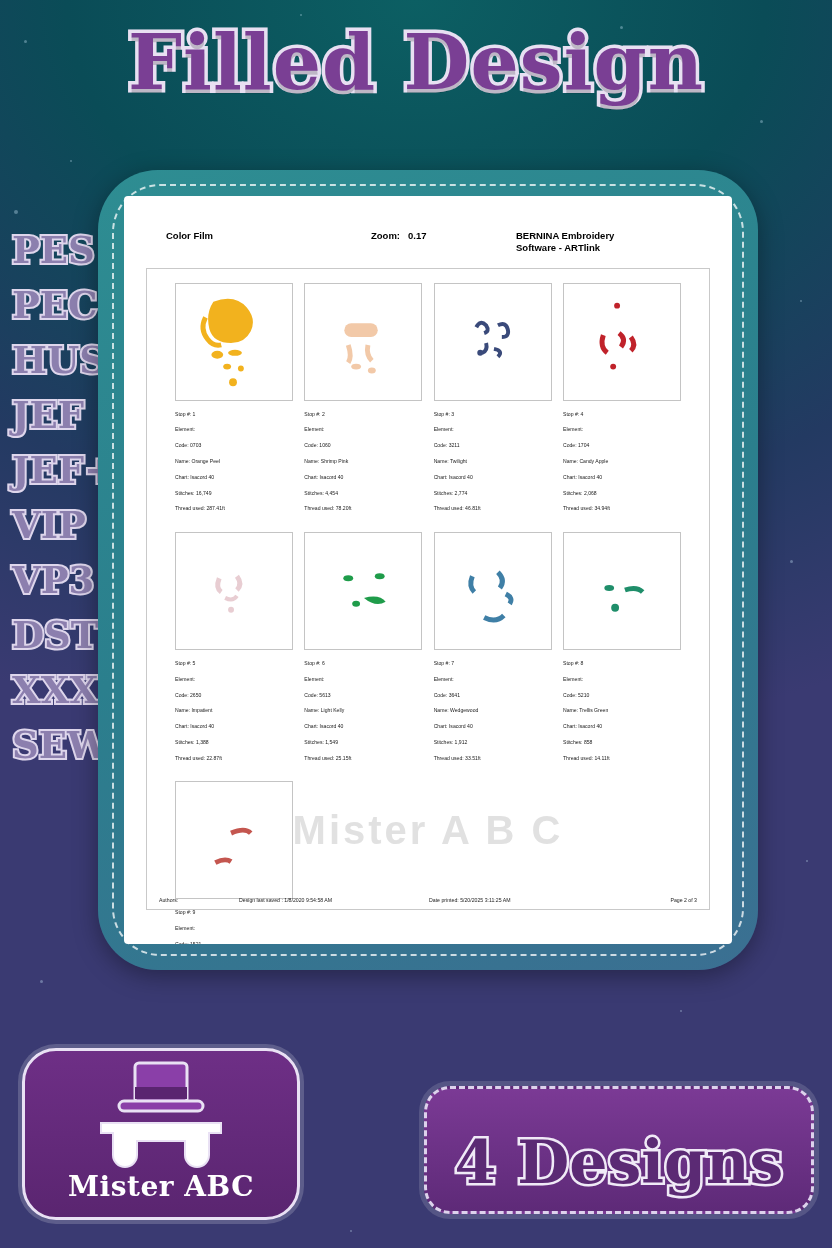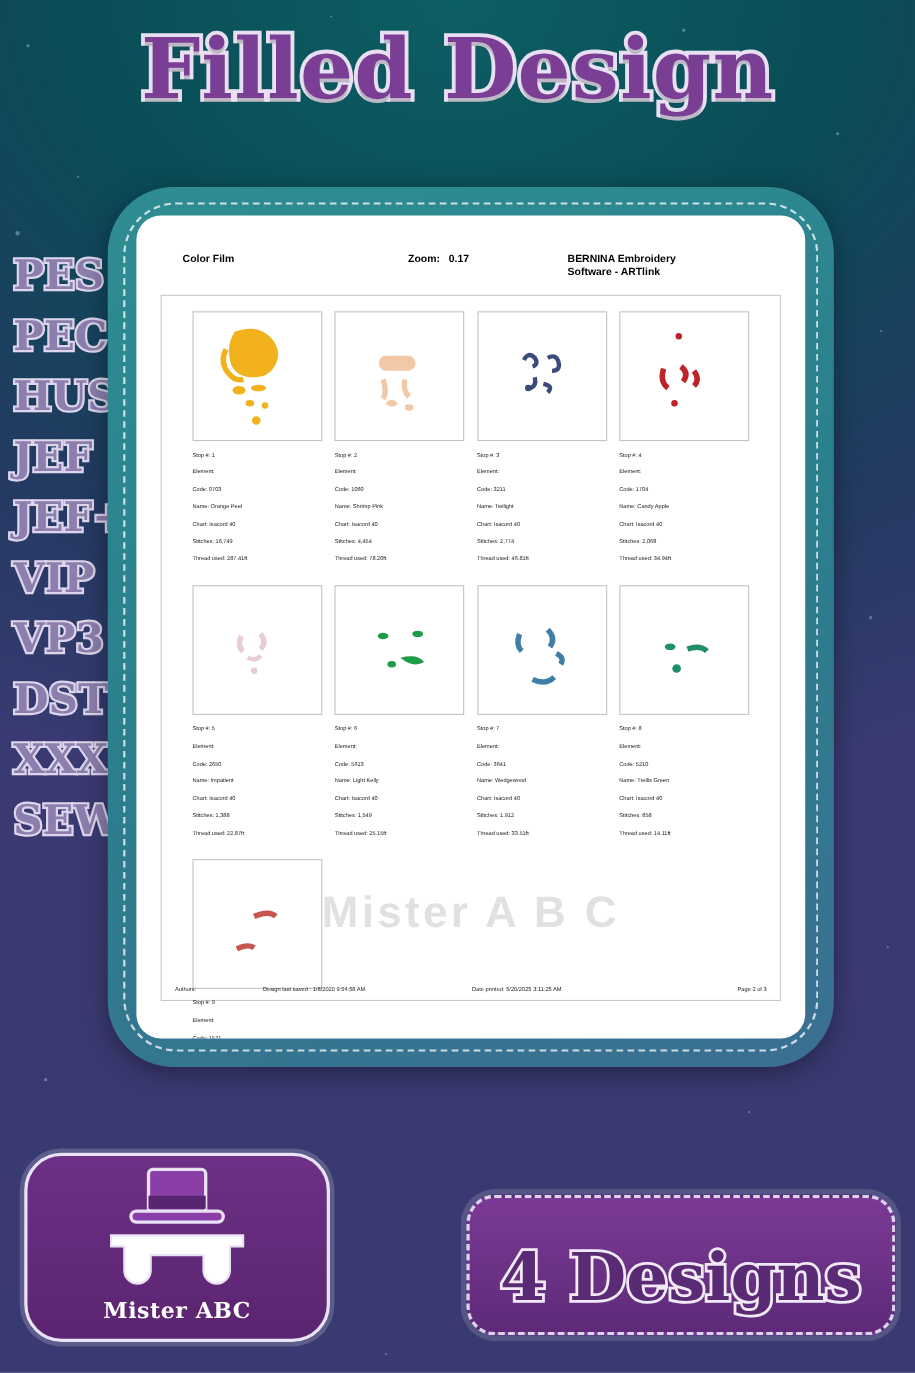--- a/index.html
+++ b/index.html
@@ -66,21 +66,21 @@
   }
   .frame-dash {
     width: 100%; height: 100%;
     border-radius: 48px;
     border: 2px dashed rgba(255,255,255,.75);
     padding: 10px;
   }
   .sheet {
     width: 100%; height: 100%;
     background: #fff;
-    border-radius: 22px;
+    border-radius: 4px;
     overflow: hidden;
     position: relative;
     padding: 34px 22px 18px 22px;
   }
 
   
   .sheet-head {
     display: flex;
     align-items: flex-start;
     font-size: 9.5px;
@@ -163,21 +163,21 @@
     box-shadow: 0 0 0 4px rgba(255,255,255,.18);
     display: flex;
     flex-direction: column;
     align-items: center;
     justify-content: flex-end;
     padding-bottom: 14px;
   }
   .logo-name {
     font-family: "DejaVu Serif", serif;
     font-weight: bold;
-    font-size: 20px;
+    font-size: 28px;
     color: #fff;
     letter-spacing: .5px;
   }
   .logo-art { position: absolute; top: 6px; left: 50%; transform: translateX(-50%); }
 
   
   .badge {
     position: absolute;
     right: 18px; bottom: 34px;
     width: 390px; height: 128px;

